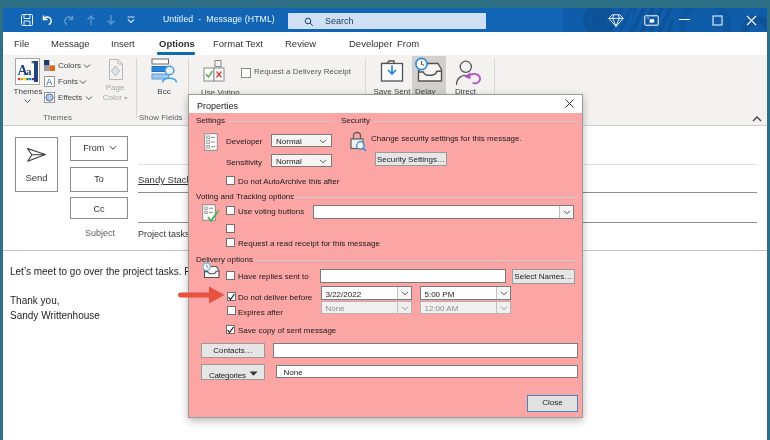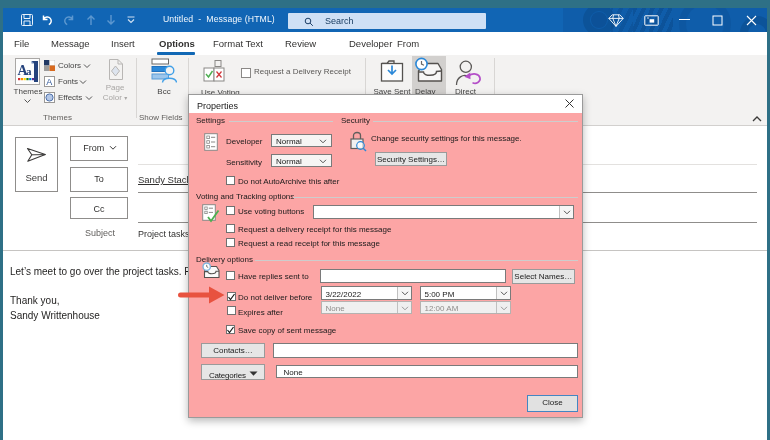--- a/index.html
+++ b/index.html
@@ -306,21 +306,20 @@
     <div class="cb" style="left:36.5px;top:110.5px;"></div>
     <div class="abs" style="left:49px;top:112px;">Use voting buttons</div>
     <div class="combo" style="left:124px;top:109.5px;width:261px;height:14px;background:#fff;">
       <div class="ca">
           <svg style="position:absolute;left:3px;top:4.5px" width="8" height="5" viewBox="0 0 8 5">
             <path d="M1 0.8 L4 3.8 L7 0.8" fill="none" stroke="#555" stroke-width="1"></path>
           </svg>
         </div>
     </div>
     <div class="cb" style="left:36.5px;top:128.5px;"></div>
-    <div class="abs" style="left:49px;top:130px;">Request a delivery receipt for this message</div>
     <div class="cb" style="left:36.5px;top:142.5px;"></div>
     <div class="abs" style="left:49px;top:144px;">Request a read receipt for this message</div>
 
     <div class="grouplab" style="left:7px;top:159.5px;">Delivery options</div>
     <div class="gline" style="left:66px;top:164.5px;width:323px;"></div>
     <svg class="abs" style="left:13px;top:167px" width="19" height="18" viewBox="0 0 19 18">
       <path d="M2.5 9 L6 4.5 L14.5 4.5 L17 8.5 L17 15.5 L2.5 15.5 Z" fill="#fafafa" stroke="#55524f" stroke-width="1.1" stroke-linejoin="round"></path>
       <path d="M2.5 9.6 L5.8 9.6 C5.8 12.6, 14 12.6, 14 9.3 L17 9.2" fill="none" stroke="#55524f" stroke-width="1.1"></path>
       <circle cx="4.7" cy="4.7" r="3.7" fill="#fff" stroke="#7fb2dc" stroke-width="1.4"></circle>
       <path d="M4.7 2.8 L4.7 4.7 L6.2 5.5" fill="none" stroke="#6a6867" stroke-width="0.9"></path>

